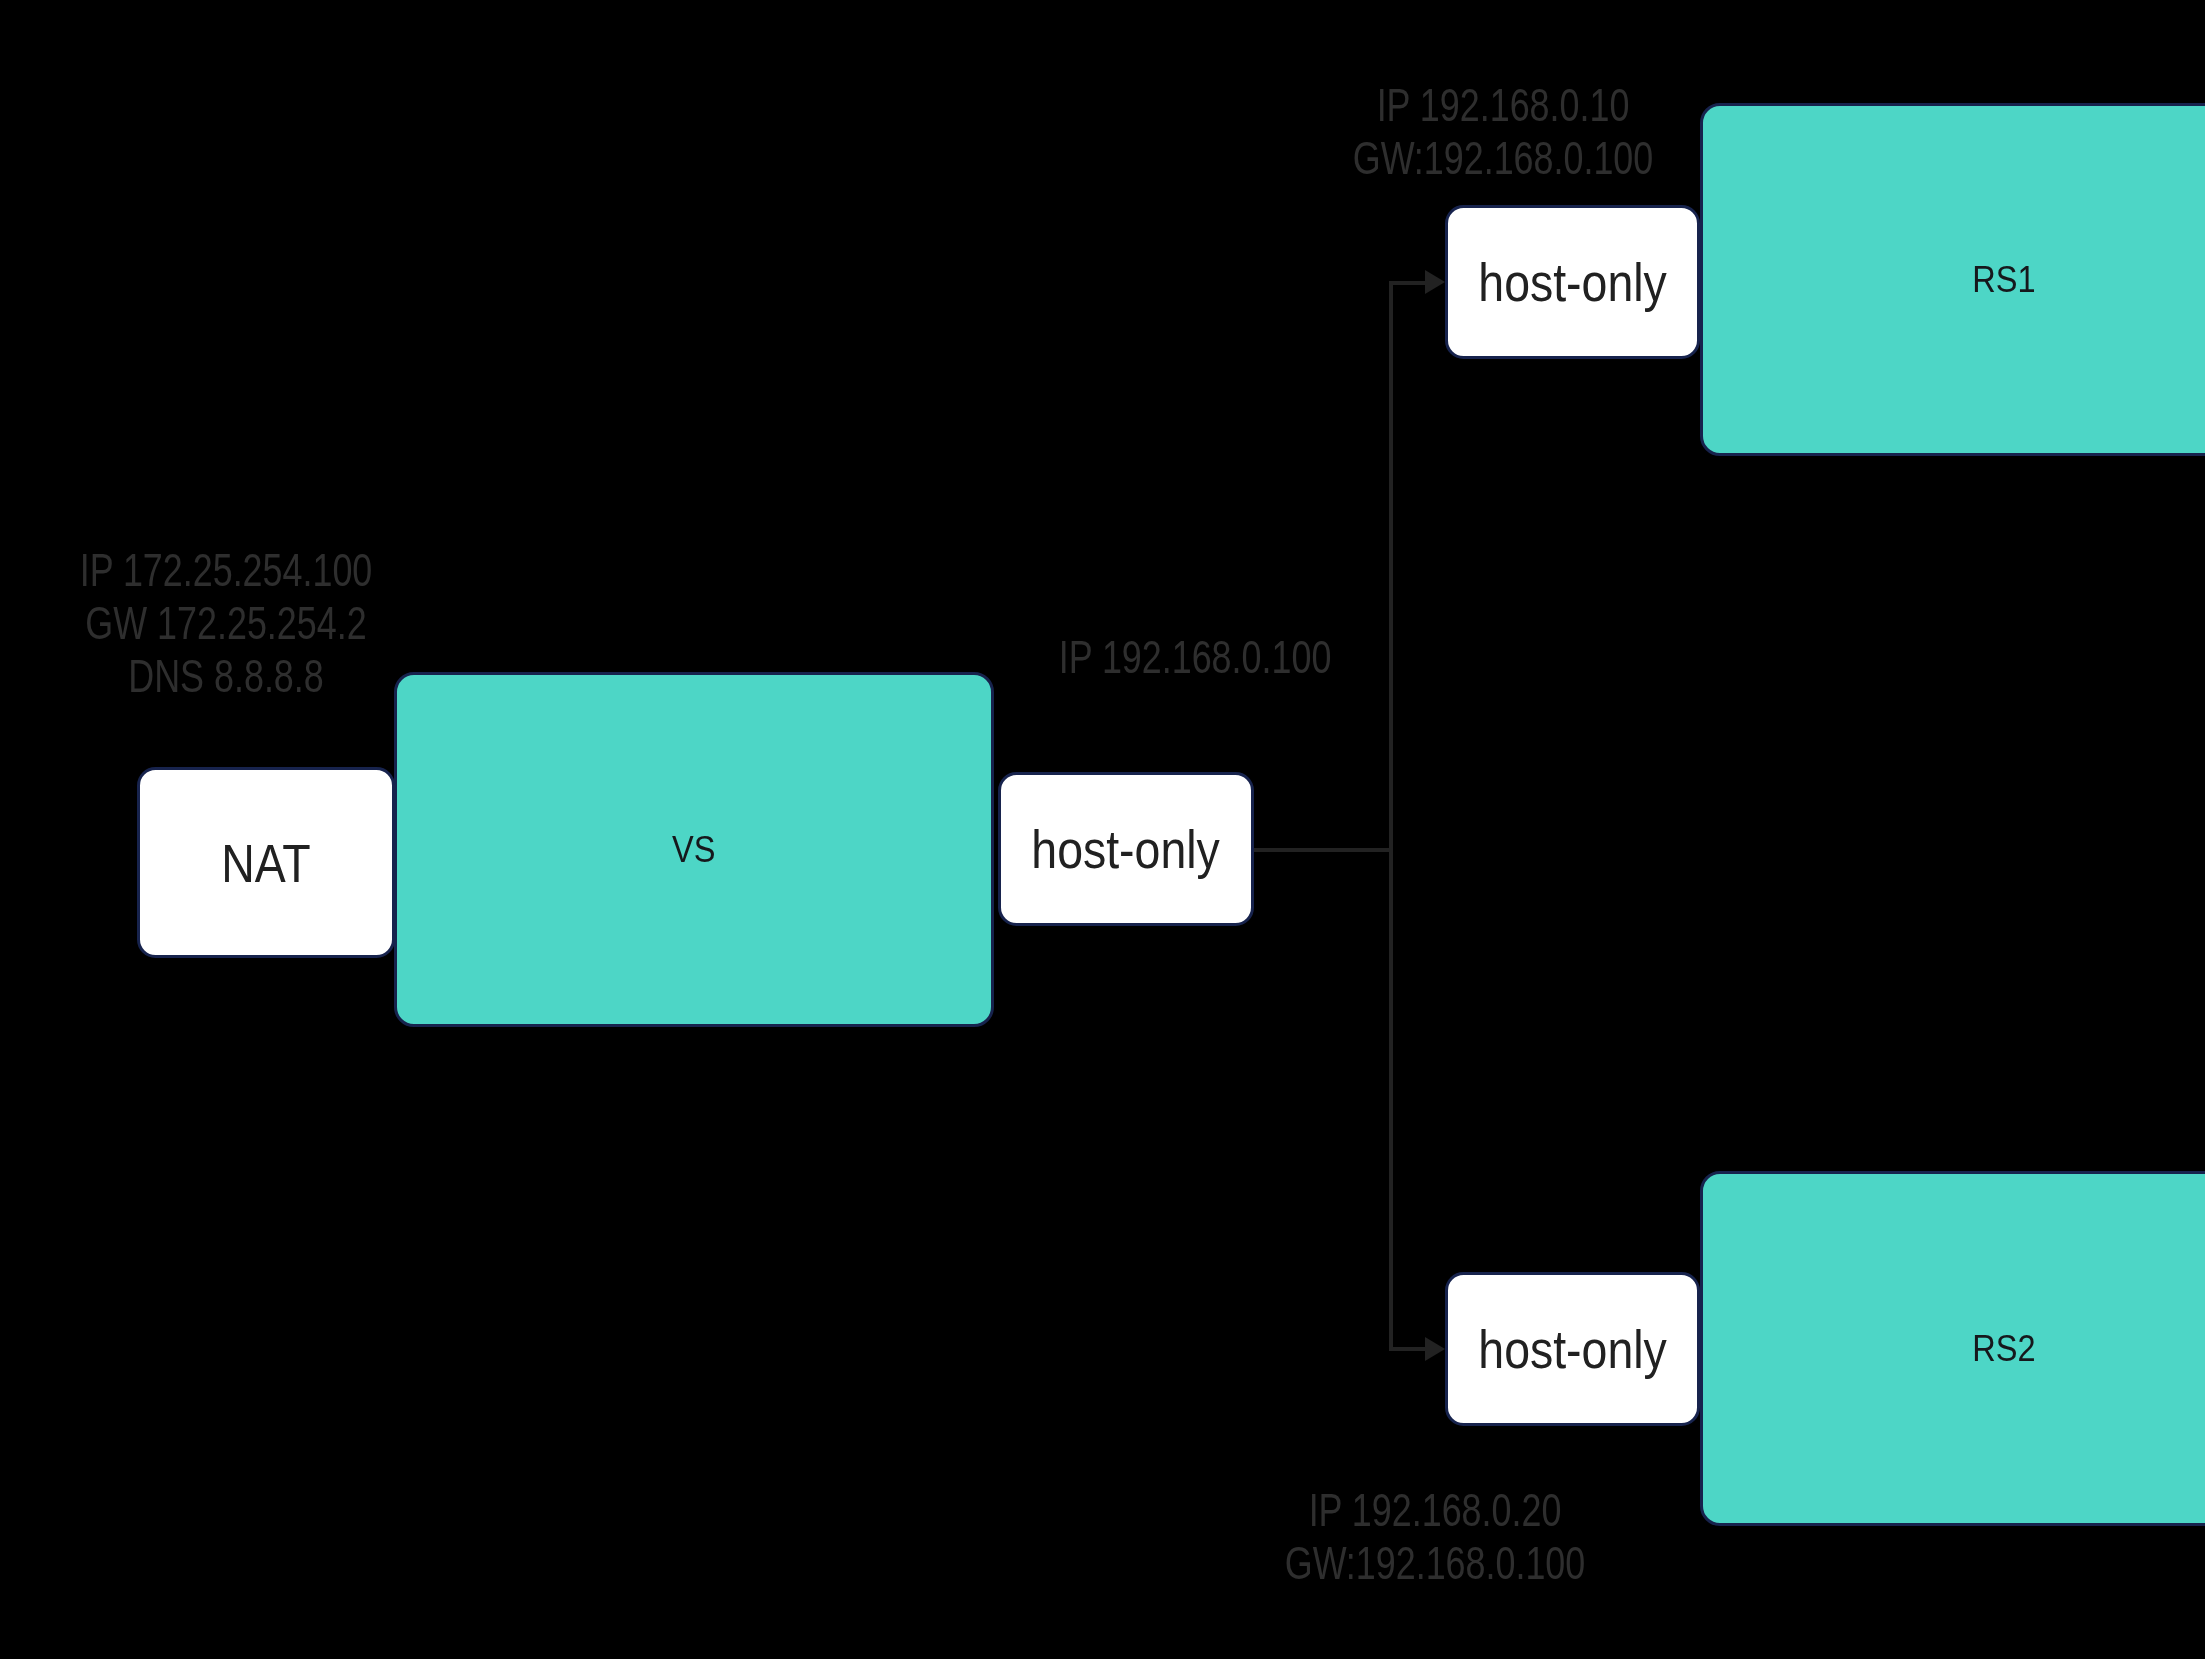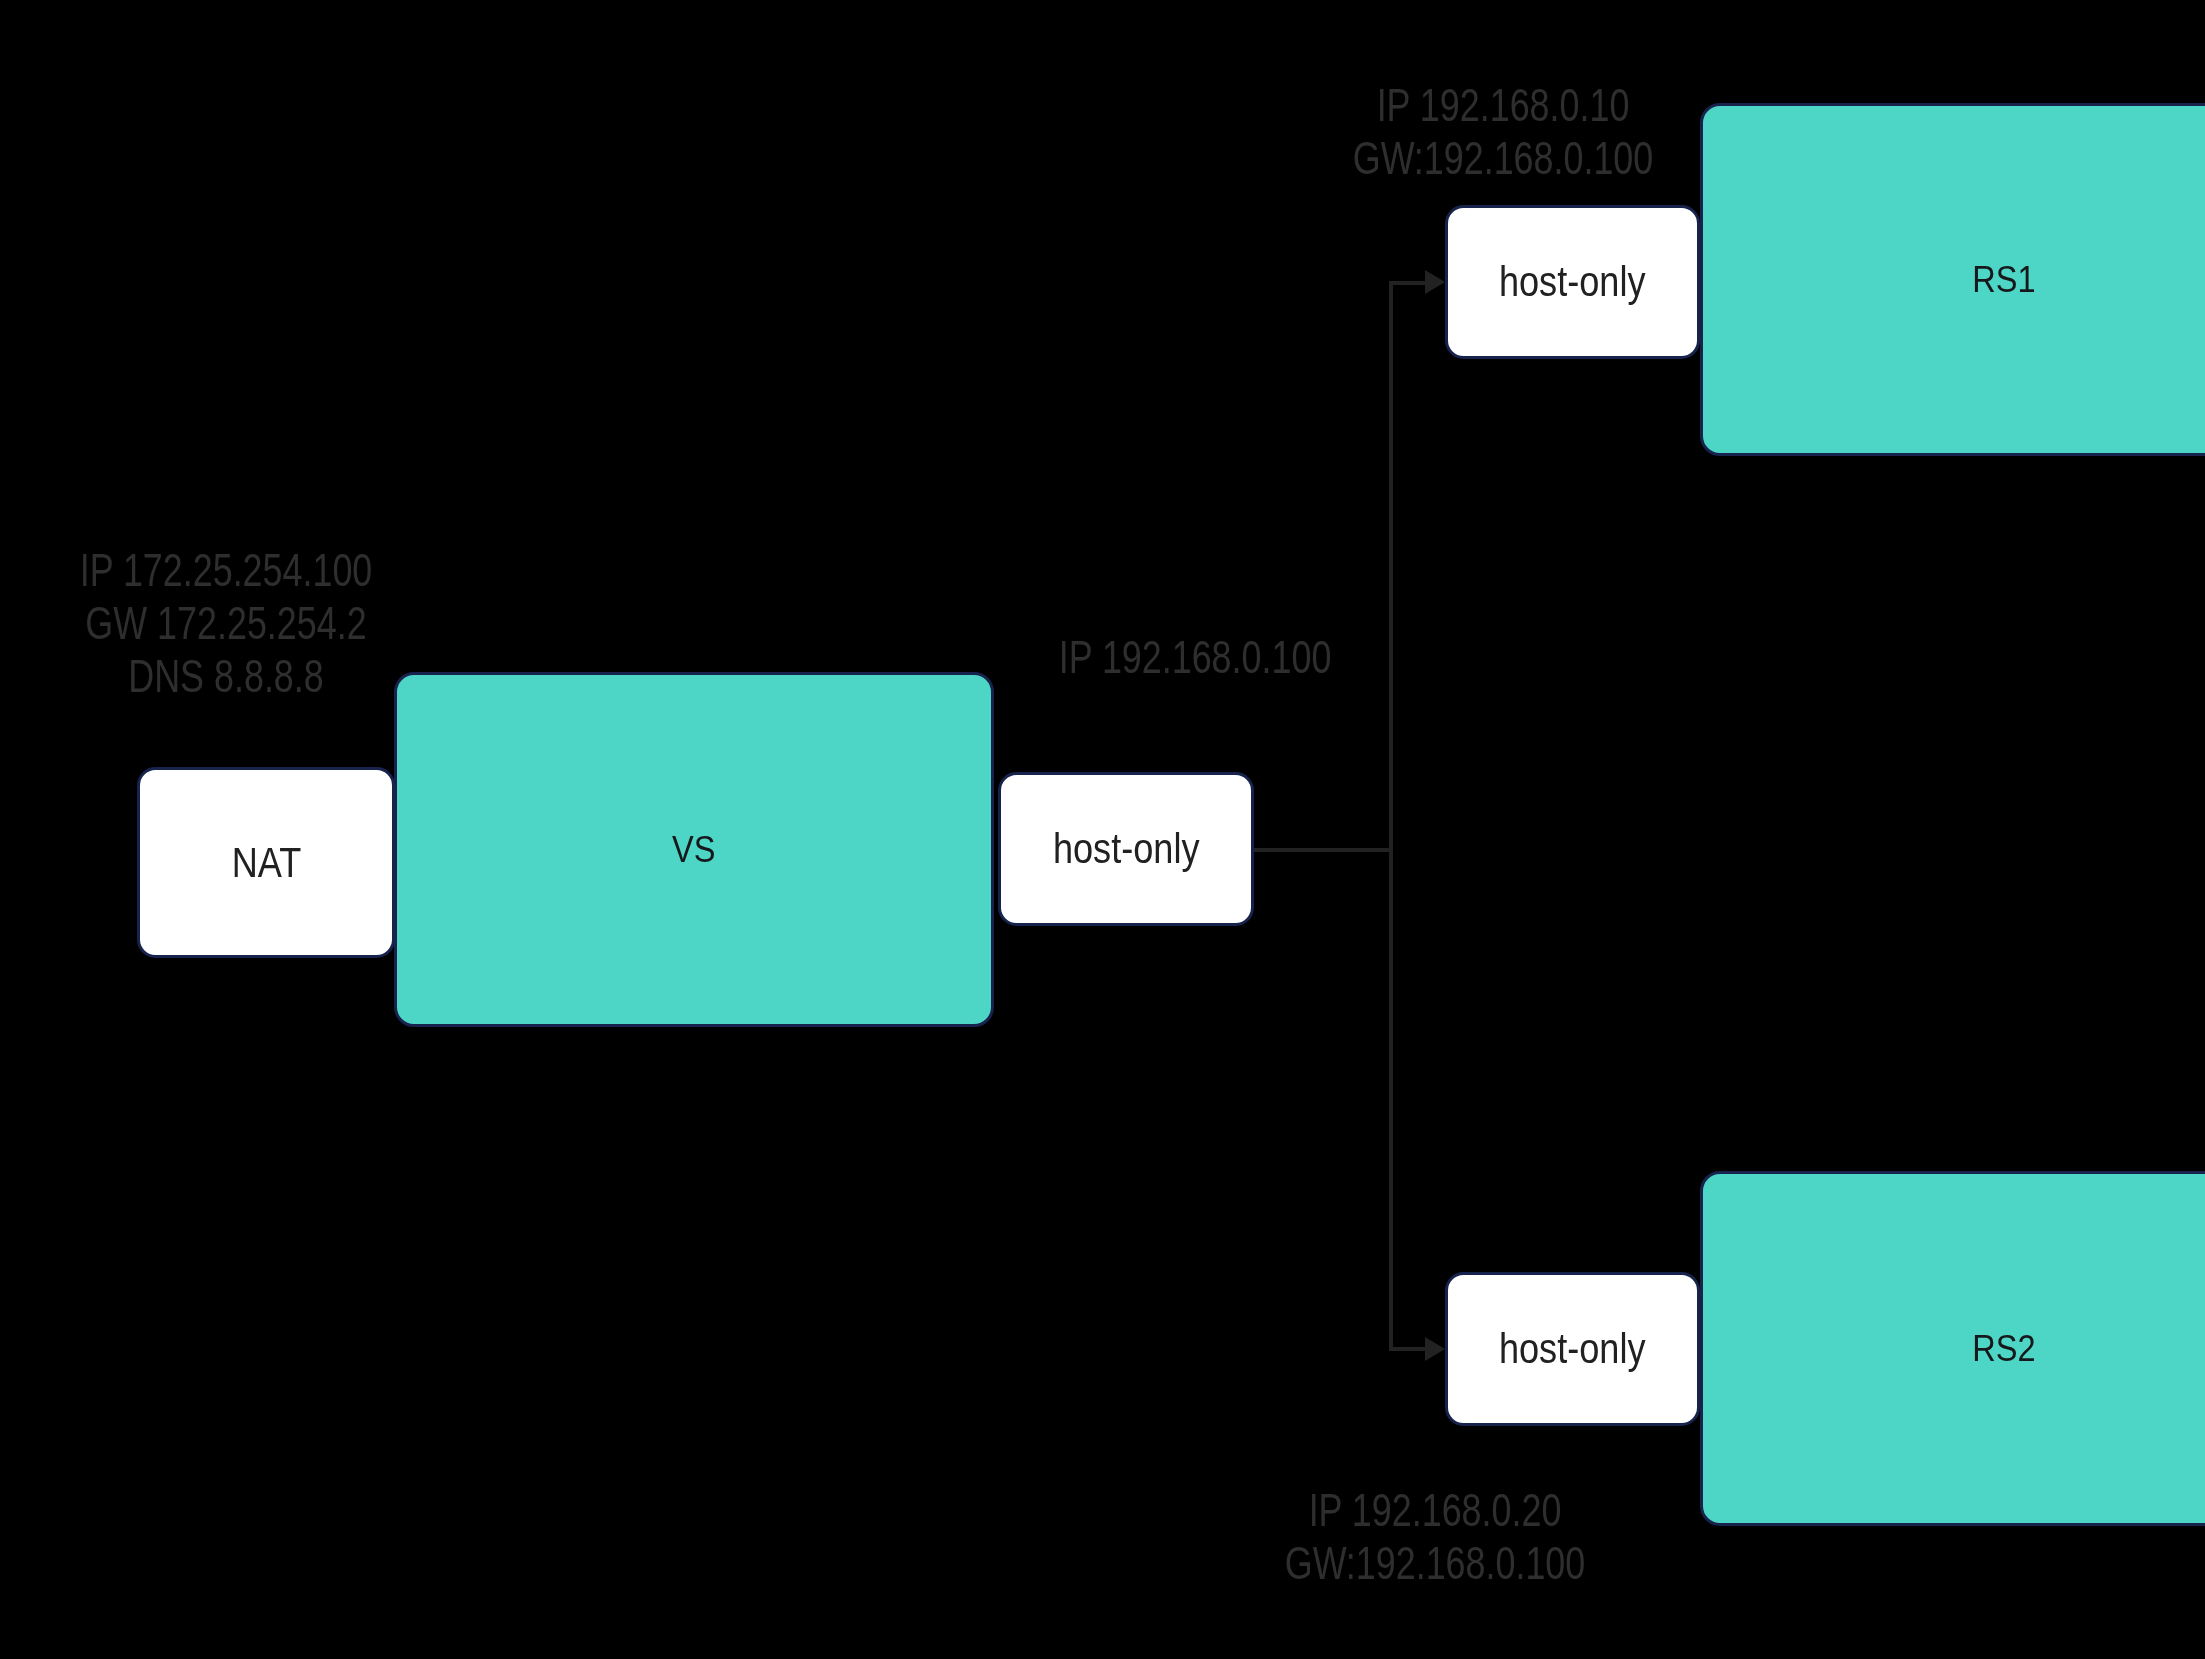--- a/index.html
+++ b/index.html
@@ -24,21 +24,21 @@
   .node{
     position:absolute;background:var(--node-fill);
     border:3.1px solid var(--node-border);border-radius:20px;
     display:flex;align-items:center;justify-content:center;
     color:var(--node-text);font-size:37px;z-index:3;
   }
   .port{
     position:absolute;background:var(--port-fill);
     border:3.1px solid var(--node-border);border-radius:18.5px;
     display:flex;align-items:center;justify-content:center;
-    color:var(--port-text);font-size:42px;z-index:4;
+    color:var(--port-text);font-size:54px;z-index:4;
   }
   .node .tx{display:inline-block;transform:scaleX(0.88);white-space:nowrap;}
   .port .tx{display:inline-block;transform:scaleX(0.86);white-space:nowrap;}
 
   #nat-box      {left:137px;  top:767px; width:258px;  height:191px;}
   #vs-box       {left:394px;  top:672px; width:600px; height:355px;}
   #vs-port      {left:998px; top:772px; width:256px;  height:154px;}
   #rs1-box      {left:1700px; top:103px;  width:607px; height:353px;}
   #rs1-port     {left:1445px; top:205px;  width:255px;  height:154px;}
   #rs2-box      {left:1700px; top:1171px; width:607px; height:355px;}

